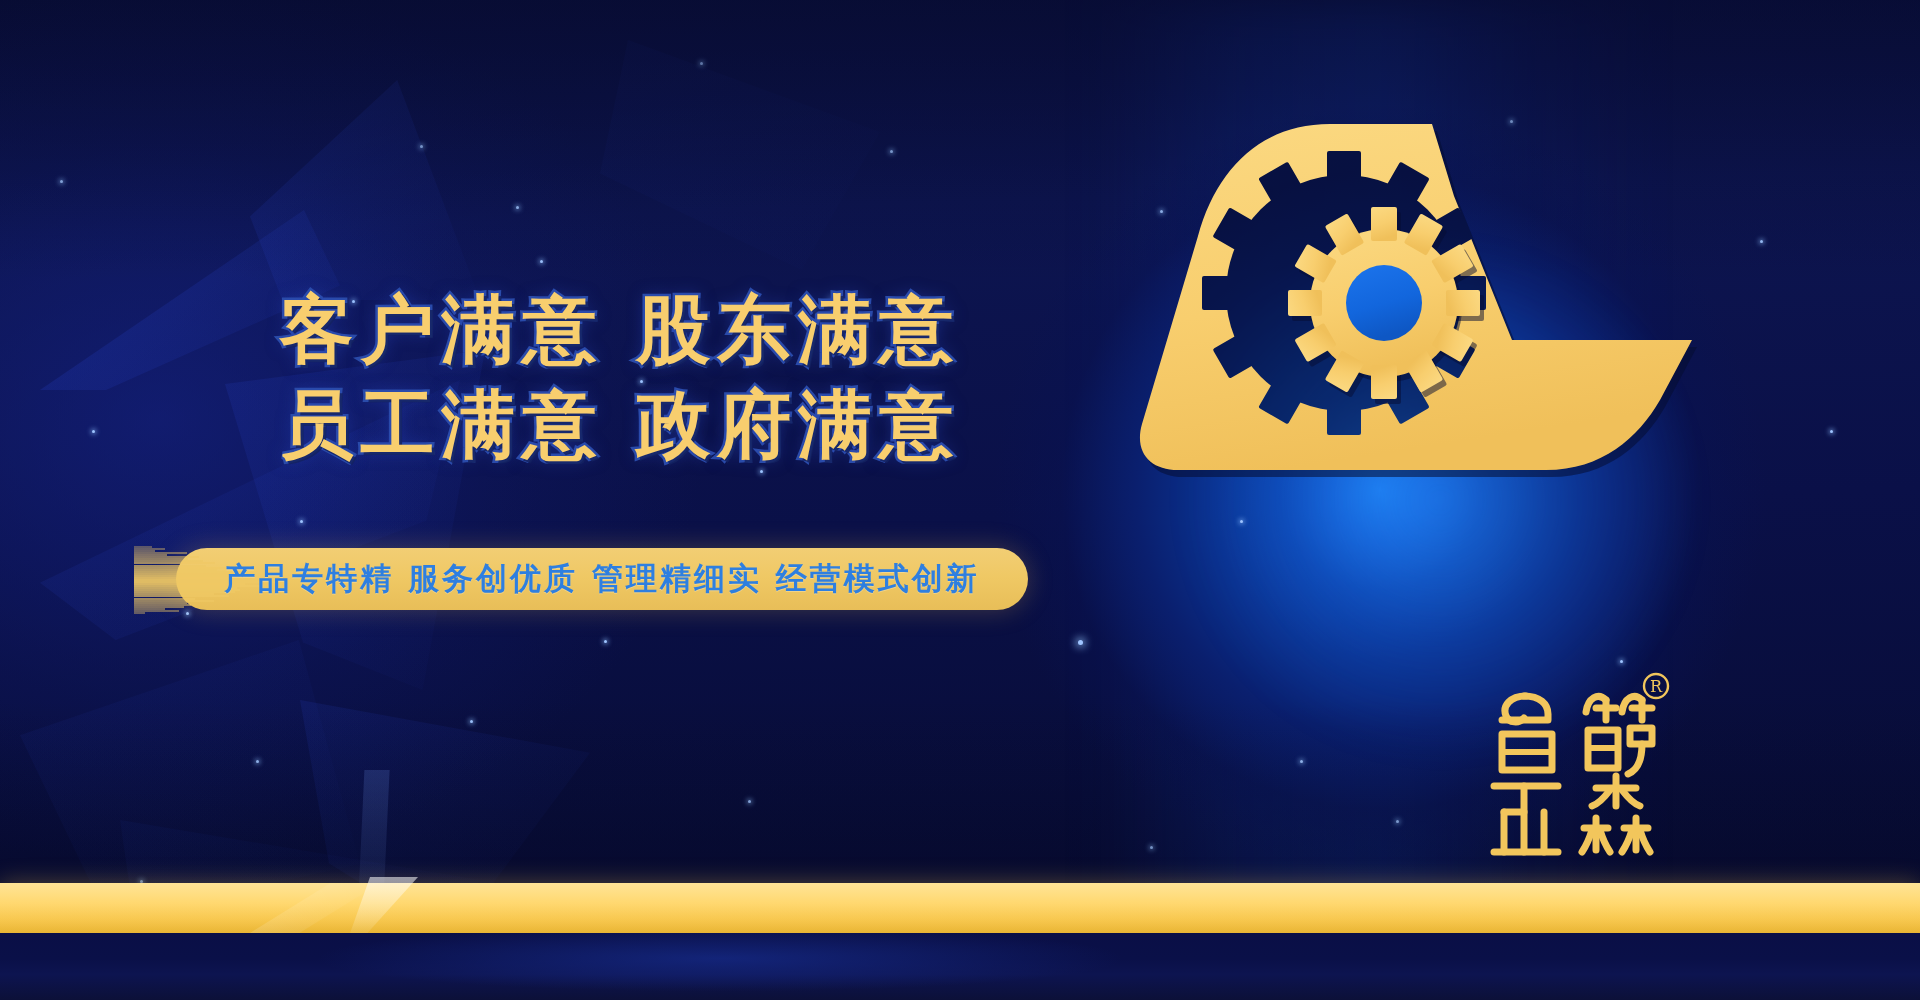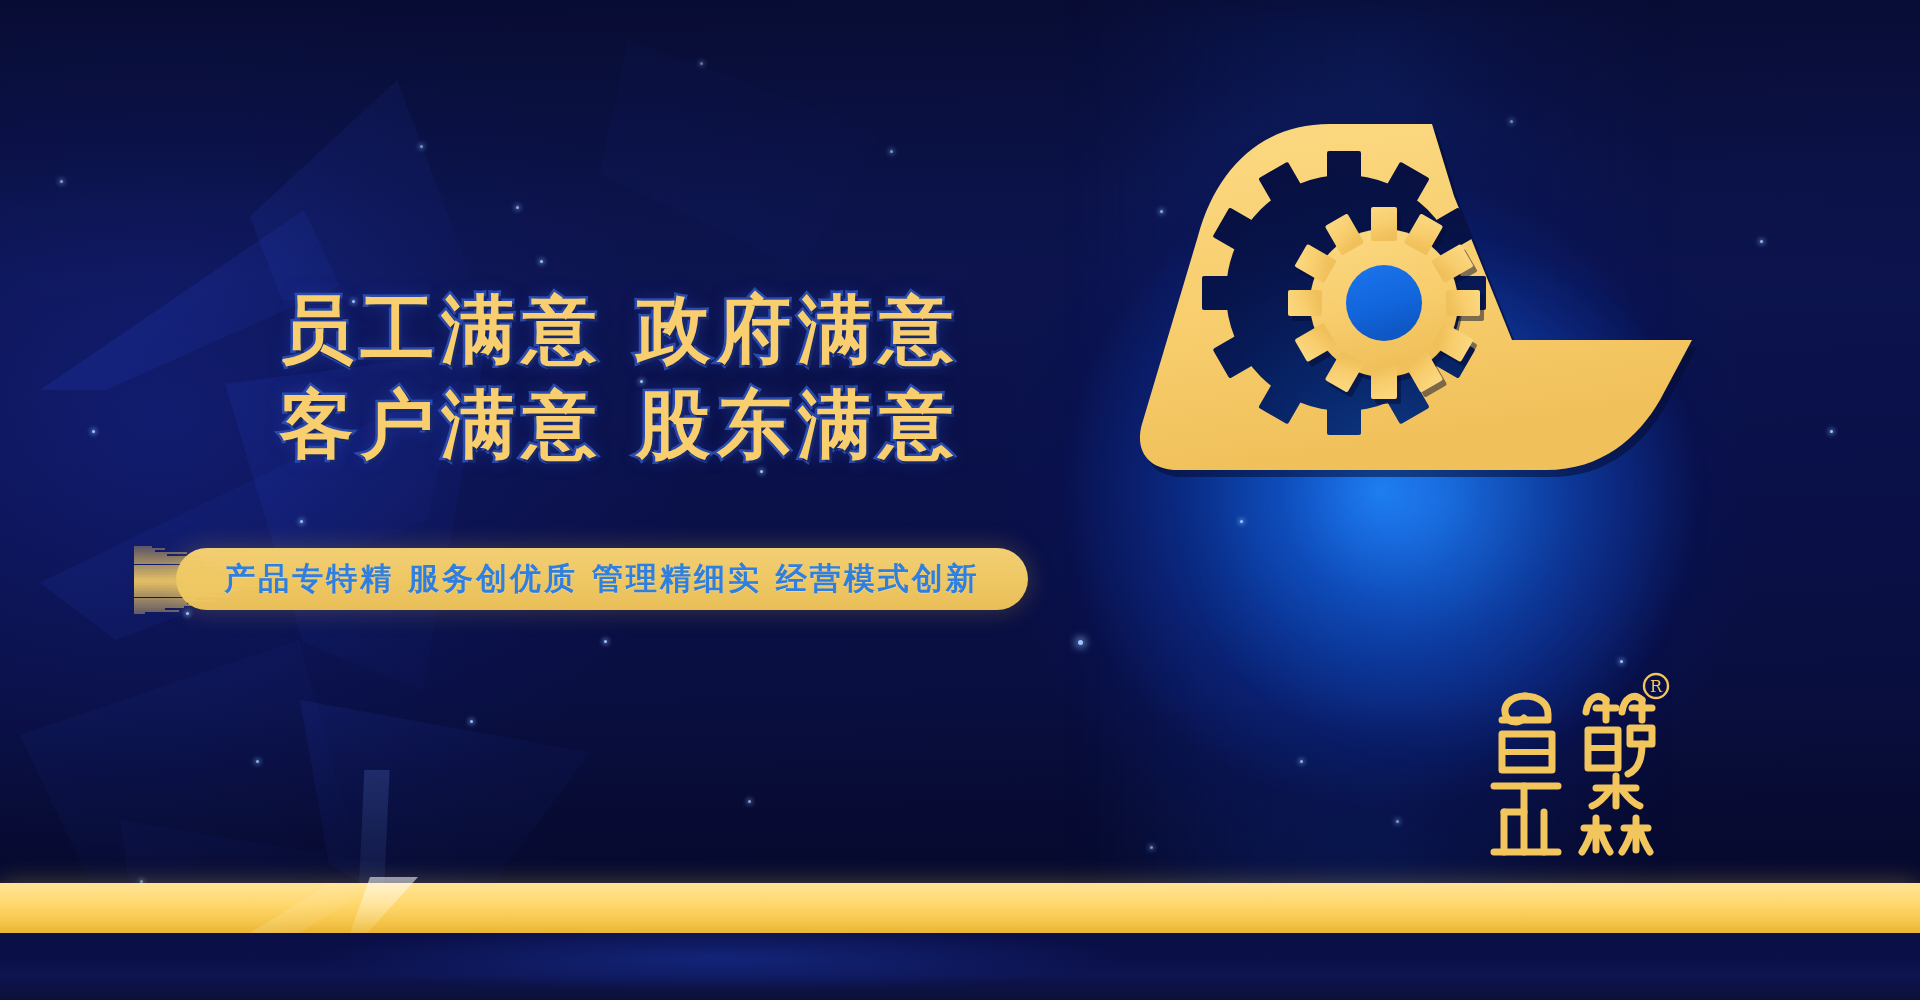--- a/index.html
+++ b/index.html
@@ -292,22 +292,22 @@
       <div class="star" style="left: 1620px; top: 660px;"></div>
       <div class="star" style="left: 1830px; top: 430px;"></div>
       <div class="star" style="left: 1760px; top: 240px;"></div>
       <div class="star" style="left: 60px; top: 180px;"></div>
       <div class="star" style="left: 140px; top: 880px;"></div>
     </div>
   <div class="bg-top-dark"></div>
   <div class="shaft"></div>
 
   <div id="headline">
+    <div class="headline-line">客户满意  股东满意</div>
     <div class="headline-line">员工满意  政府满意</div>
-    <div class="headline-line">客户满意  股东满意</div>
   </div>
 
   <div id="subtitle-wrap">
     <div class="pill"></div>
     <div class="pill-dissolve" id="pill-dissolve">
         <i style="top: 2px; width: 18px; opacity: 0.35;"></i>
         <i style="top: 4.06px; width: 31.1348px; opacity: 0.39;"></i>
         <i style="top: 6.12px; width: 21.4843px; opacity: 0.42;"></i>
         <i style="top: 8.18px; width: 53.033px; opacity: 0.46;"></i>
         <i style="top: 10.24px; width: 32.873px; opacity: 0.5;"></i>

